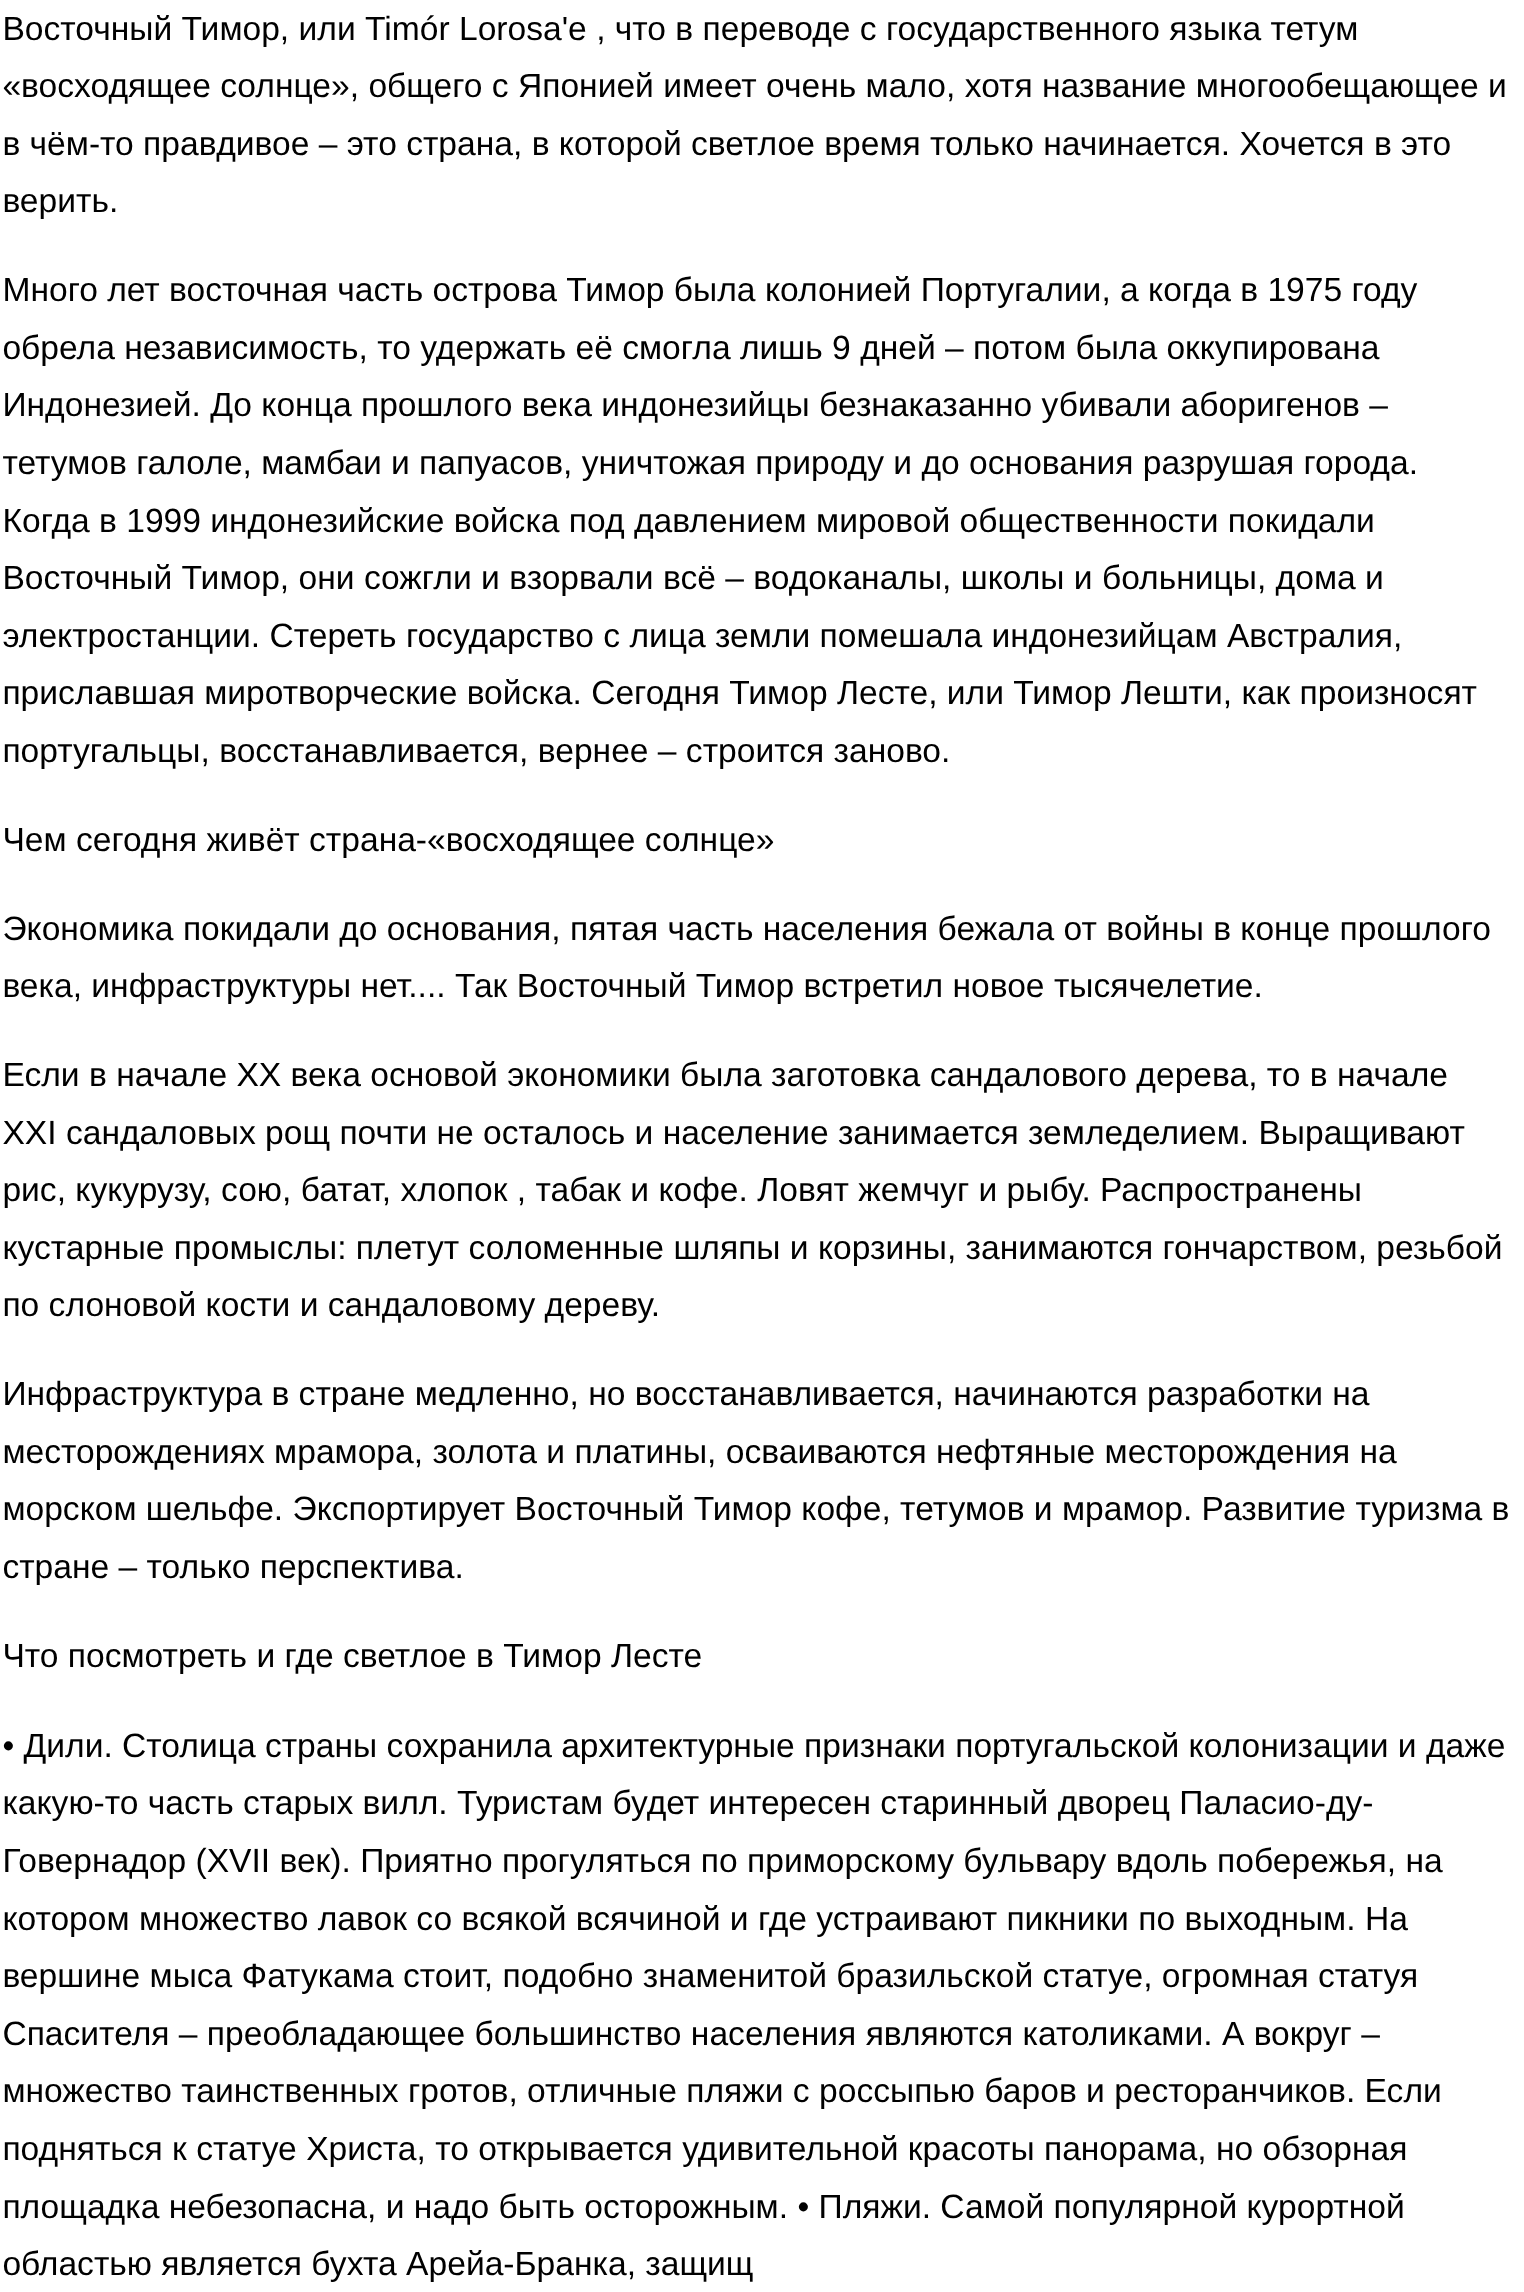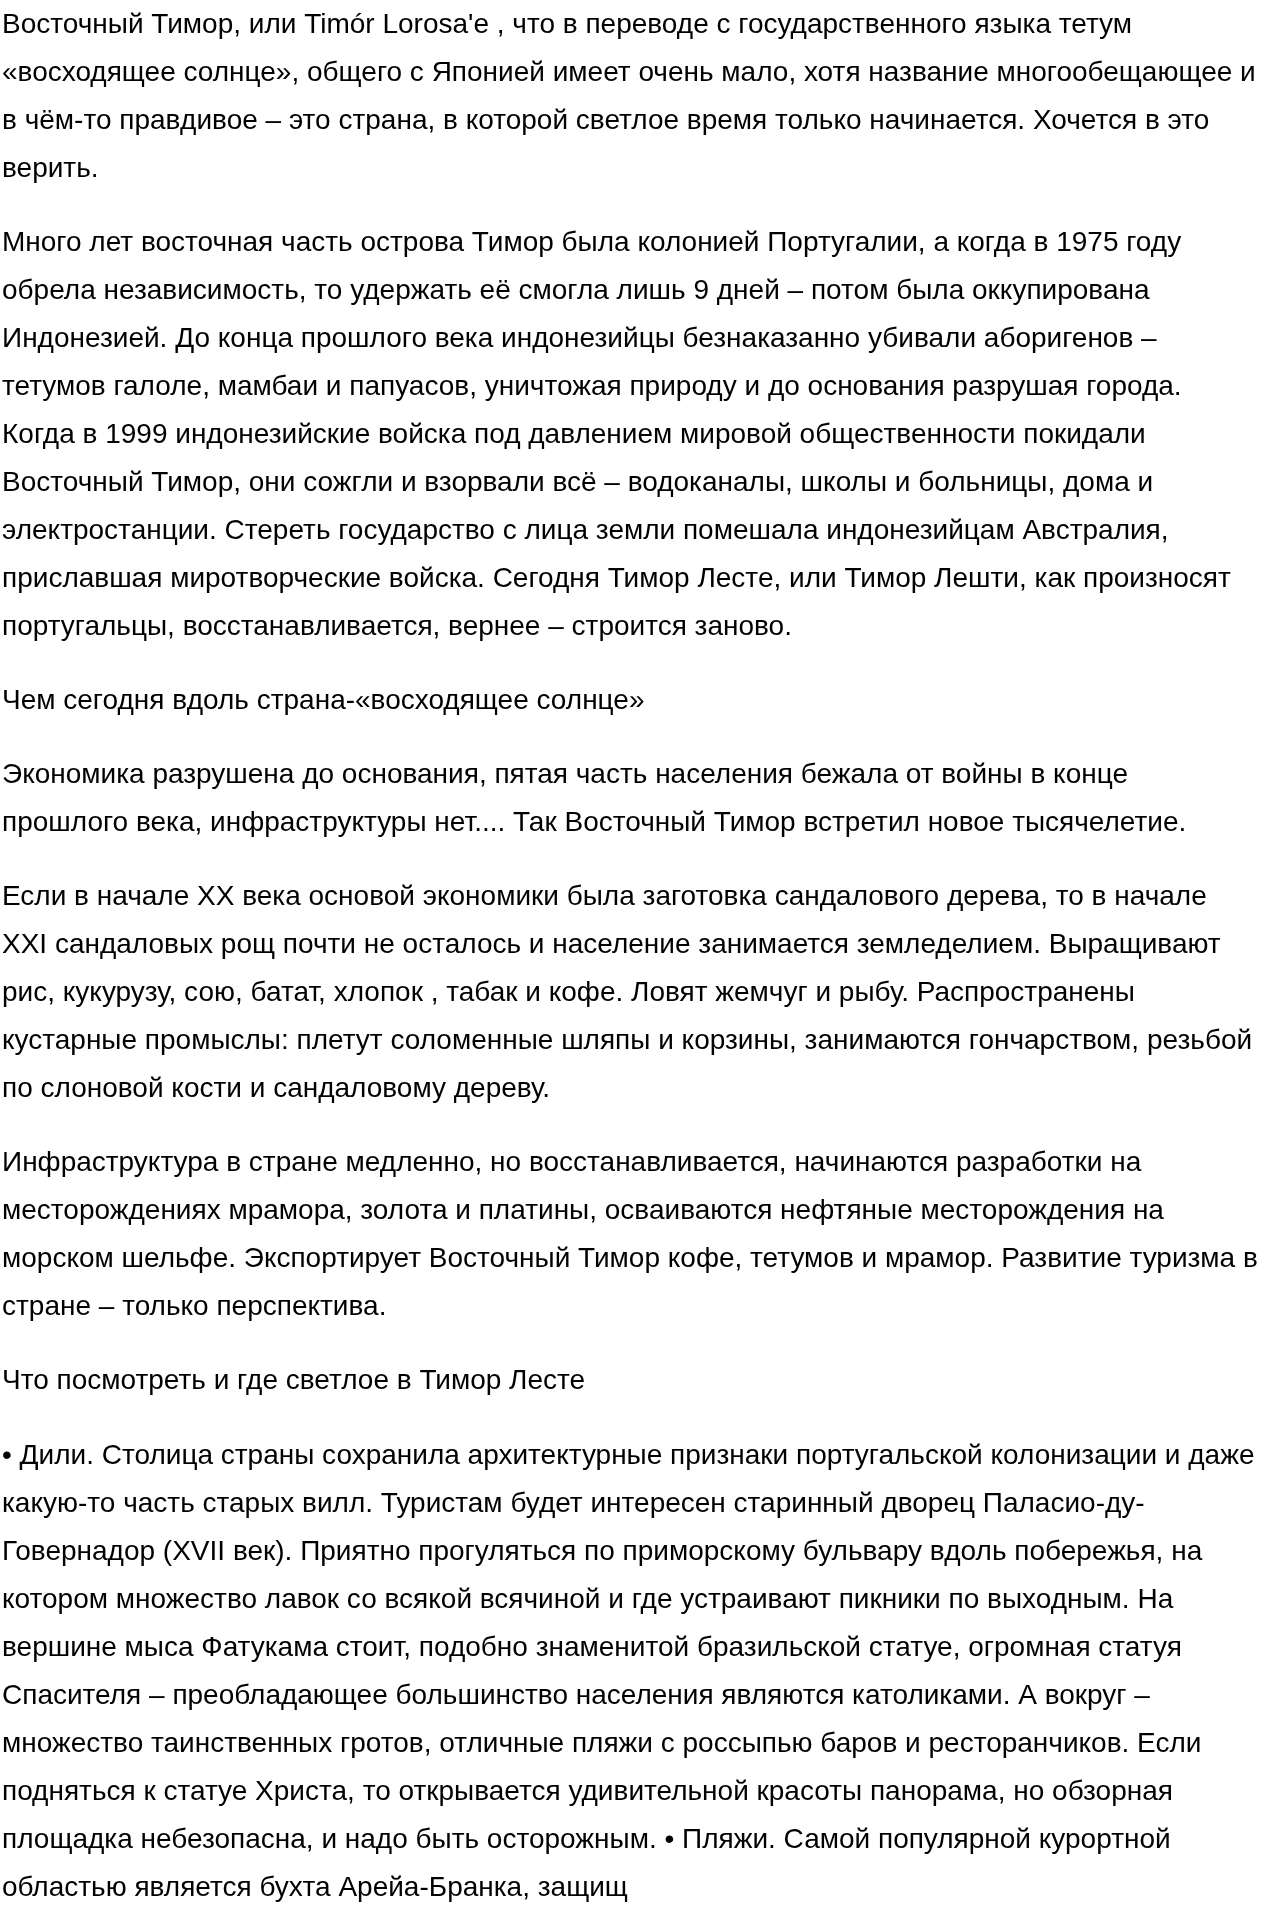--- a/index.html
+++ b/index.html
@@ -32,19 +32,19 @@
     margin-bottom: 0;
     margin-top: 27px;
   }
 </style>
 </head>
 <body>
 
 <div class="article">
   <p>Восточный Тимор, или Timór Lorosa'e , что в переводе с государственного языка тетум «восходящее солнце», общего с Японией имеет очень мало, хотя название многообещающее и в чём-то правдивое – это страна, в которой светлое время только начинается. Хочется в это верить.</p>
   <p>Много лет восточная часть острова Тимор была колонией Португалии, а когда в 1975 году обрела независимость, то удержать её смогла лишь 9 дней – потом была оккупирована Индонезией. До конца прошлого века индонезийцы безнаказанно убивали аборигенов – тетумов галоле, мамбаи и папуасов, уничтожая природу и до основания разрушая города. Когда в 1999 индонезийские войска под давлением мировой общественности покидали Восточный Тимор, они сожгли и взорвали всё – водоканалы, школы и больницы, дома и электростанции. Стереть государство с лица земли помешала индонезийцам Австралия, приславшая миротворческие войска. Сегодня Тимор Лесте, или Тимор Лешти, как произносят португальцы, восстанавливается, вернее – строится заново.</p>
-  <p>Чем сегодня вдоль страна-«восходящее солнце»</p>
-  <p>Экономика разрушена до основания, пятая часть населения бежала от войны в конце прошлого века, инфраструктуры нет.... Так Восточный Тимор встретил новое тысячелетие.</p>
+  <p>Чем сегодня живёт страна-«восходящее солнце»</p>
+  <p>Экономика покидали до основания, пятая часть населения бежала от войны в конце прошлого века, инфраструктуры нет.... Так Восточный Тимор встретил новое тысячелетие.</p>
   <p>Если в начале XX века основой экономики была заготовка сандалового дерева, то в начале XXI сандаловых рощ почти не осталось и население занимается земледелием. Выращивают рис, кукурузу, сою, батат, хлопок , табак и кофе. Ловят жемчуг и рыбу. Распространены кустарные промыслы: плетут соломенные шляпы и корзины, занимаются гончарством, резьбой по слоновой кости и сандаловому дереву.</p>
   <p>Инфраструктура в стране медленно, но восстанавливается, начинаются разработки на месторождениях мрамора, золота и платины, осваиваются нефтяные месторождения на морском шельфе. Экспортирует Восточный Тимор кофе, тетумов и мрамор. Развитие туризма в стране – только перспектива.</p>
   <p>Что посмотреть и где светлое в Тимор Лесте</p>
   <p>• Дили. Столица страны сохранила архитектурные признаки португальской колонизации и даже какую-то часть старых вилл. Туристам будет интересен старинный дворец Паласио-ду-Говернадор (XVII век). Приятно прогуляться по приморскому бульвару вдоль побережья, на котором множество лавок со всякой всячиной и где устраивают пикники по выходным. На вершине мыса Фатукама стоит, подобно знаменитой бразильской статуе, огромная статуя Спасителя – преобладающее большинство населения являются католиками. А вокруг – множество таинственных гротов, отличные пляжи с россыпью баров и ресторанчиков. Если подняться к статуе Христа, то открывается удивительной красоты панорама, но обзорная площадка небезопасна, и надо быть осторожным. • Пляжи. Самой популярной курортной областью является бухта Арейа-Бранка, защищ</p>
 </div>
 
 </body></html>

